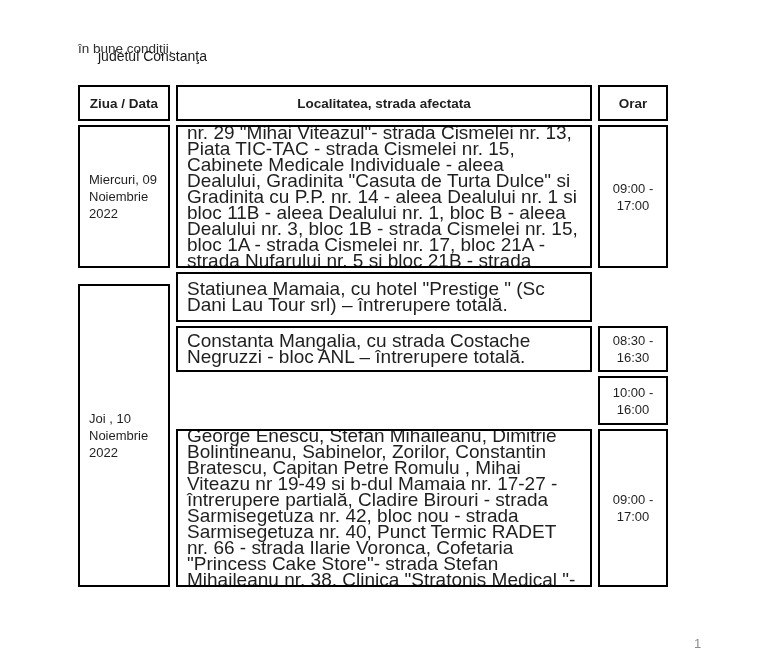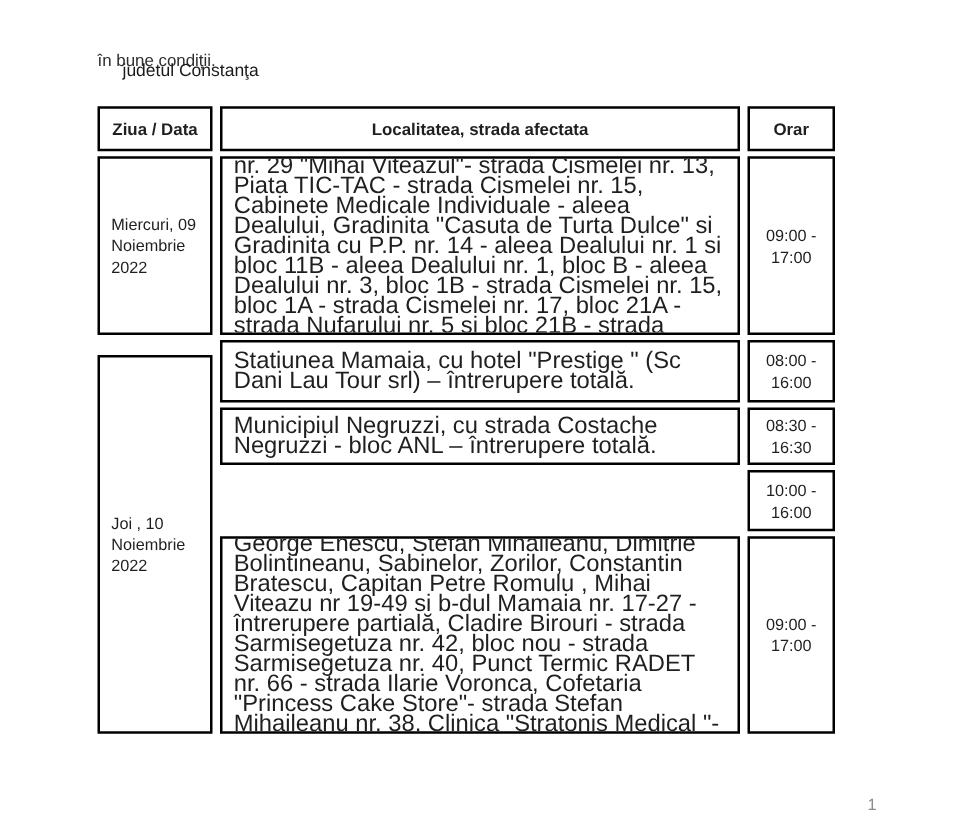--- a/index.html
+++ b/index.html
@@ -72,23 +72,22 @@
   <div class="cell header-cell" style="grid-column:2; grid-row:1;">Localitatea, strada afectata</div>
   <div class="cell header-cell" style="grid-column:3; grid-row:1;">Orar</div>
 
   <div class="cell day-cell" style="grid-column:1; grid-row:2;">Miercuri, 09 Noiembrie 2022</div>
   <div class="cell locality-cell" style="grid-column:2; grid-row:2;">Municipiul Constanta, cu Scoala Gimnaziala nr. 29 "Mihai Viteazul"- strada Cismelei nr. 13, Piata TIC-TAC - strada Cismelei nr. 15, Cabinete Medicale Individuale - aleea Dealului, Gradinita "Casuta de Turta Dulce" si Gradinita cu P.P. nr. 14 - aleea Dealului nr. 1 si bloc 11B - aleea Dealului nr. 1, bloc B - aleea Dealului nr. 3, bloc 1B - strada Cismelei nr. 15, bloc 1A - strada Cismelei nr. 17, bloc 21A - strada Nufarului nr. 5 si bloc 21B - strada Nufarului nr. 6 - întrerupere totală.</div>
   <div class="cell schedule-cell" style="grid-column:3; grid-row:2;">09:00 - 17:00</div>
 
   <div class="cell day-cell" style="grid-column:1; grid-row:3 / 7;margin-top:12px;">Joi , 10 Noiembrie 2022</div>
 
   <div class="cell locality-cell" style="grid-column:2; grid-row:3;">Statiunea Mamaia, cu hotel "Prestige " (Sc Dani Lau Tour srl) – întrerupere totală.</div>
-  <div class="cell schedule-cell" style="grid-column:3; grid-row:3;">08:00 - 16:00</div>
 
-  <div class="cell locality-cell" style="grid-column:2; grid-row:4;">Municipiul Negruzzi, cu strada Costache Negruzzi - bloc ANL – întrerupere totală.</div>
+  <div class="cell locality-cell" style="grid-column:2; grid-row:4;">Constanta Mangalia, cu strada Costache Negruzzi - bloc ANL – întrerupere totală.</div>
   <div class="cell schedule-cell" style="grid-column:3; grid-row:4;text-align:center;">08:30 - 16:30</div>
 
   <div class="cell schedule-cell" style="grid-column:3; grid-row:5;">10:00 - 16:00</div>
 
   <div class="cell locality-cell" style="grid-column:2; grid-row:6;">Municipiul Constanta, cu strazile: Ilarie Voronca, Dacia, Decebal, Sarmisegetuza, George Enescu, Stefan Mihaileanu, Dimitrie Bolintineanu, Sabinelor, Zorilor, Constantin Bratescu, Capitan Petre Romulu , Mihai Viteazu nr 19-49 si b-dul Mamaia nr. 17-27 - întrerupere partială, Cladire Birouri - strada Sarmisegetuza nr. 42, bloc nou - strada Sarmisegetuza nr. 40, Punct Termic RADET nr. 66 - strada Ilarie Voronca, Cofetaria "Princess Cake Store"- strada Stefan Mihaileanu nr. 38, Clinica "Stratonis Medical "- strada Decebal nr. 49, Clinica Medicala 'CARDIOAXIS"- strada Stefan</div>
   <div class="cell schedule-cell" style="grid-column:3; grid-row:6;">09:00 - 17:00</div>
 
 </div>
 
 <div class="page-number">1</div>

